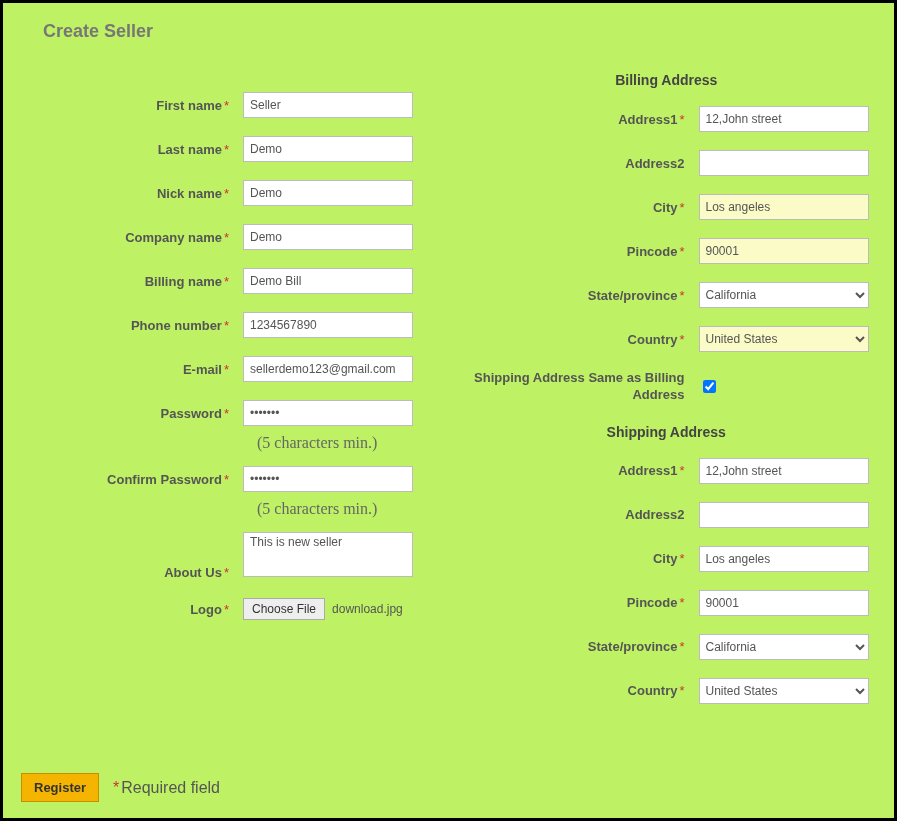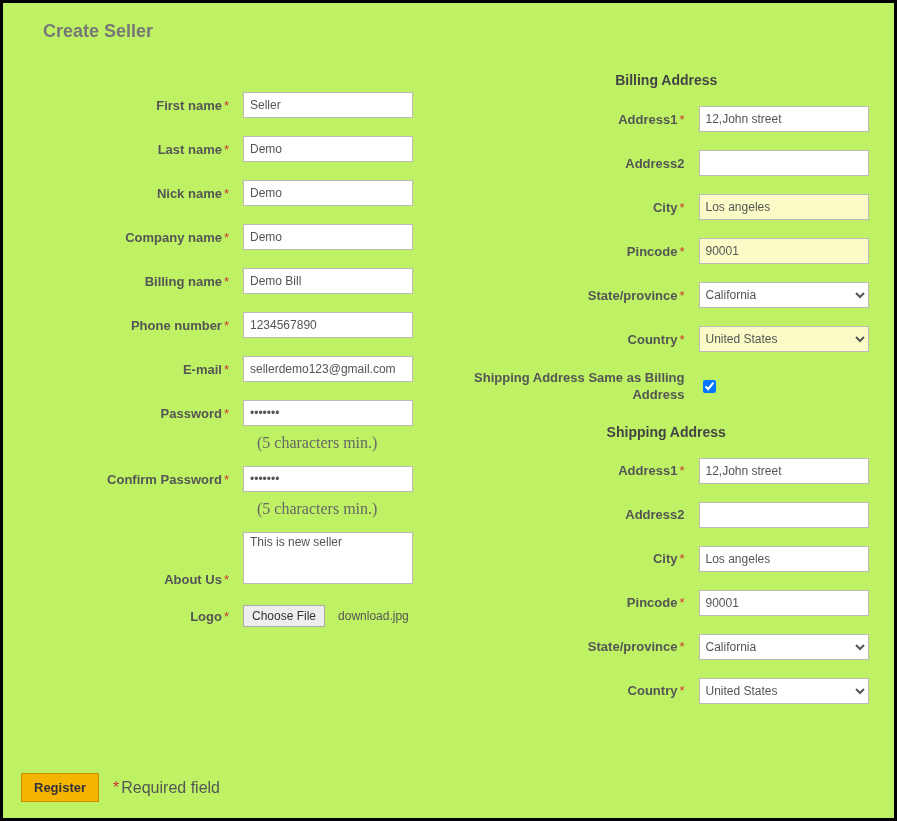--- a/index.html
+++ b/index.html
@@ -74,39 +74,39 @@
     width: 170px;
     height: 26px;
     border: 1px solid #bbb;
     font-family: Arial, Helvetica, sans-serif;
     font-size: 12px;
     padding: 2px 6px;
     color: #555;
     background: #fff;
   }
   .field-control textarea {
-    height: 52px;
+    height: 45px;
     resize: none;
   }
   .field-control select {
     padding: 2px 2px;
   }
   .autofill-yellow {
     background: #fbfbc7 !important;
   }
   .hint {
     font-size: 16px;
     color: #666;
     margin: -10px 0 14px 234px;
     font-family: Liberation Serif, serif;
   }
   .file-wrap {
     display: flex;
     align-items: center;
-    gap: 13px;
+    gap: 7px;
   }
   .file-btn {
     background: #eee;
     border: 1px solid #aaa;
     font-size: 12px;
     padding: 3px 8px;
     color: #333;
     cursor: pointer;
   }
   .file-name {

